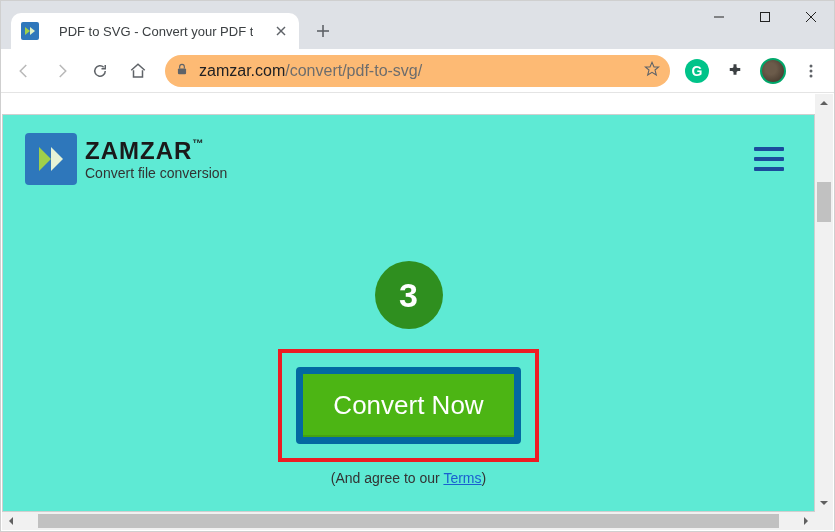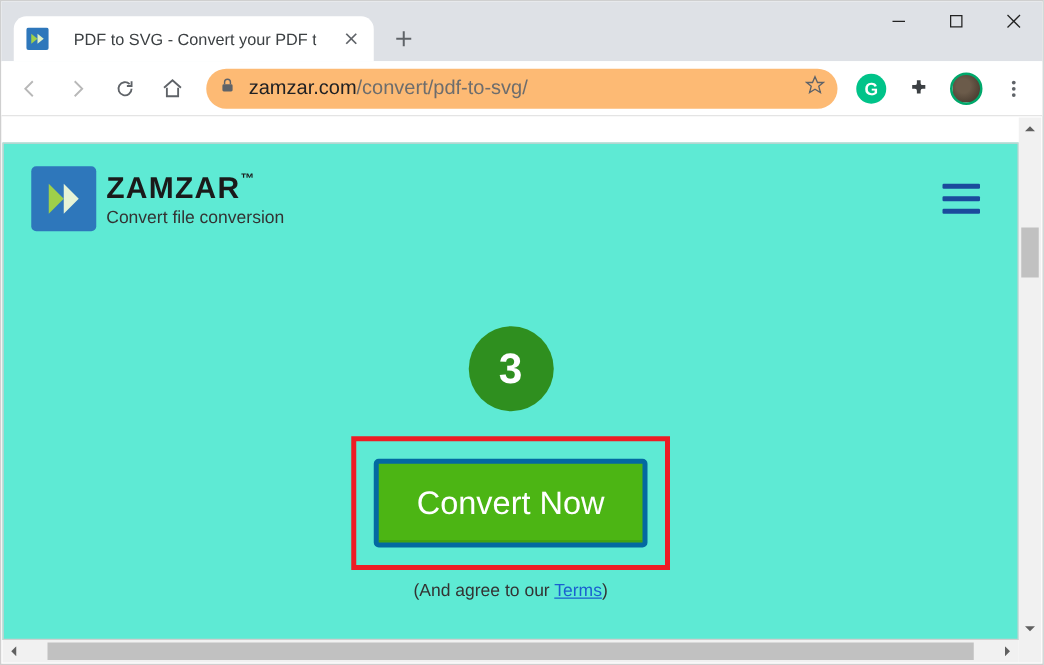--- a/index.html
+++ b/index.html
@@ -225,21 +225,21 @@
     color: #fff; font-size: 34px; font-weight: 700;
   }
   .highlight-box {
     margin-top: 20px;
     border: 4px solid #ed1c24;
     padding: 14px 14px;
   }
   .convert-btn {
     background: #4cb514;
     color: #fff;
-    border: 4px solid #0369a1;
+    border: 7px solid #0369a1;
     border-radius: 4px;
     padding: 16px 30px;
     font-size: 26px;
     box-shadow: inset 0 -2px 0 rgba(0,0,0,0.1);
     cursor: pointer;
   }
   .terms-line {
     margin-top: 8px;
     font-size: 14px;
     color: #333;

